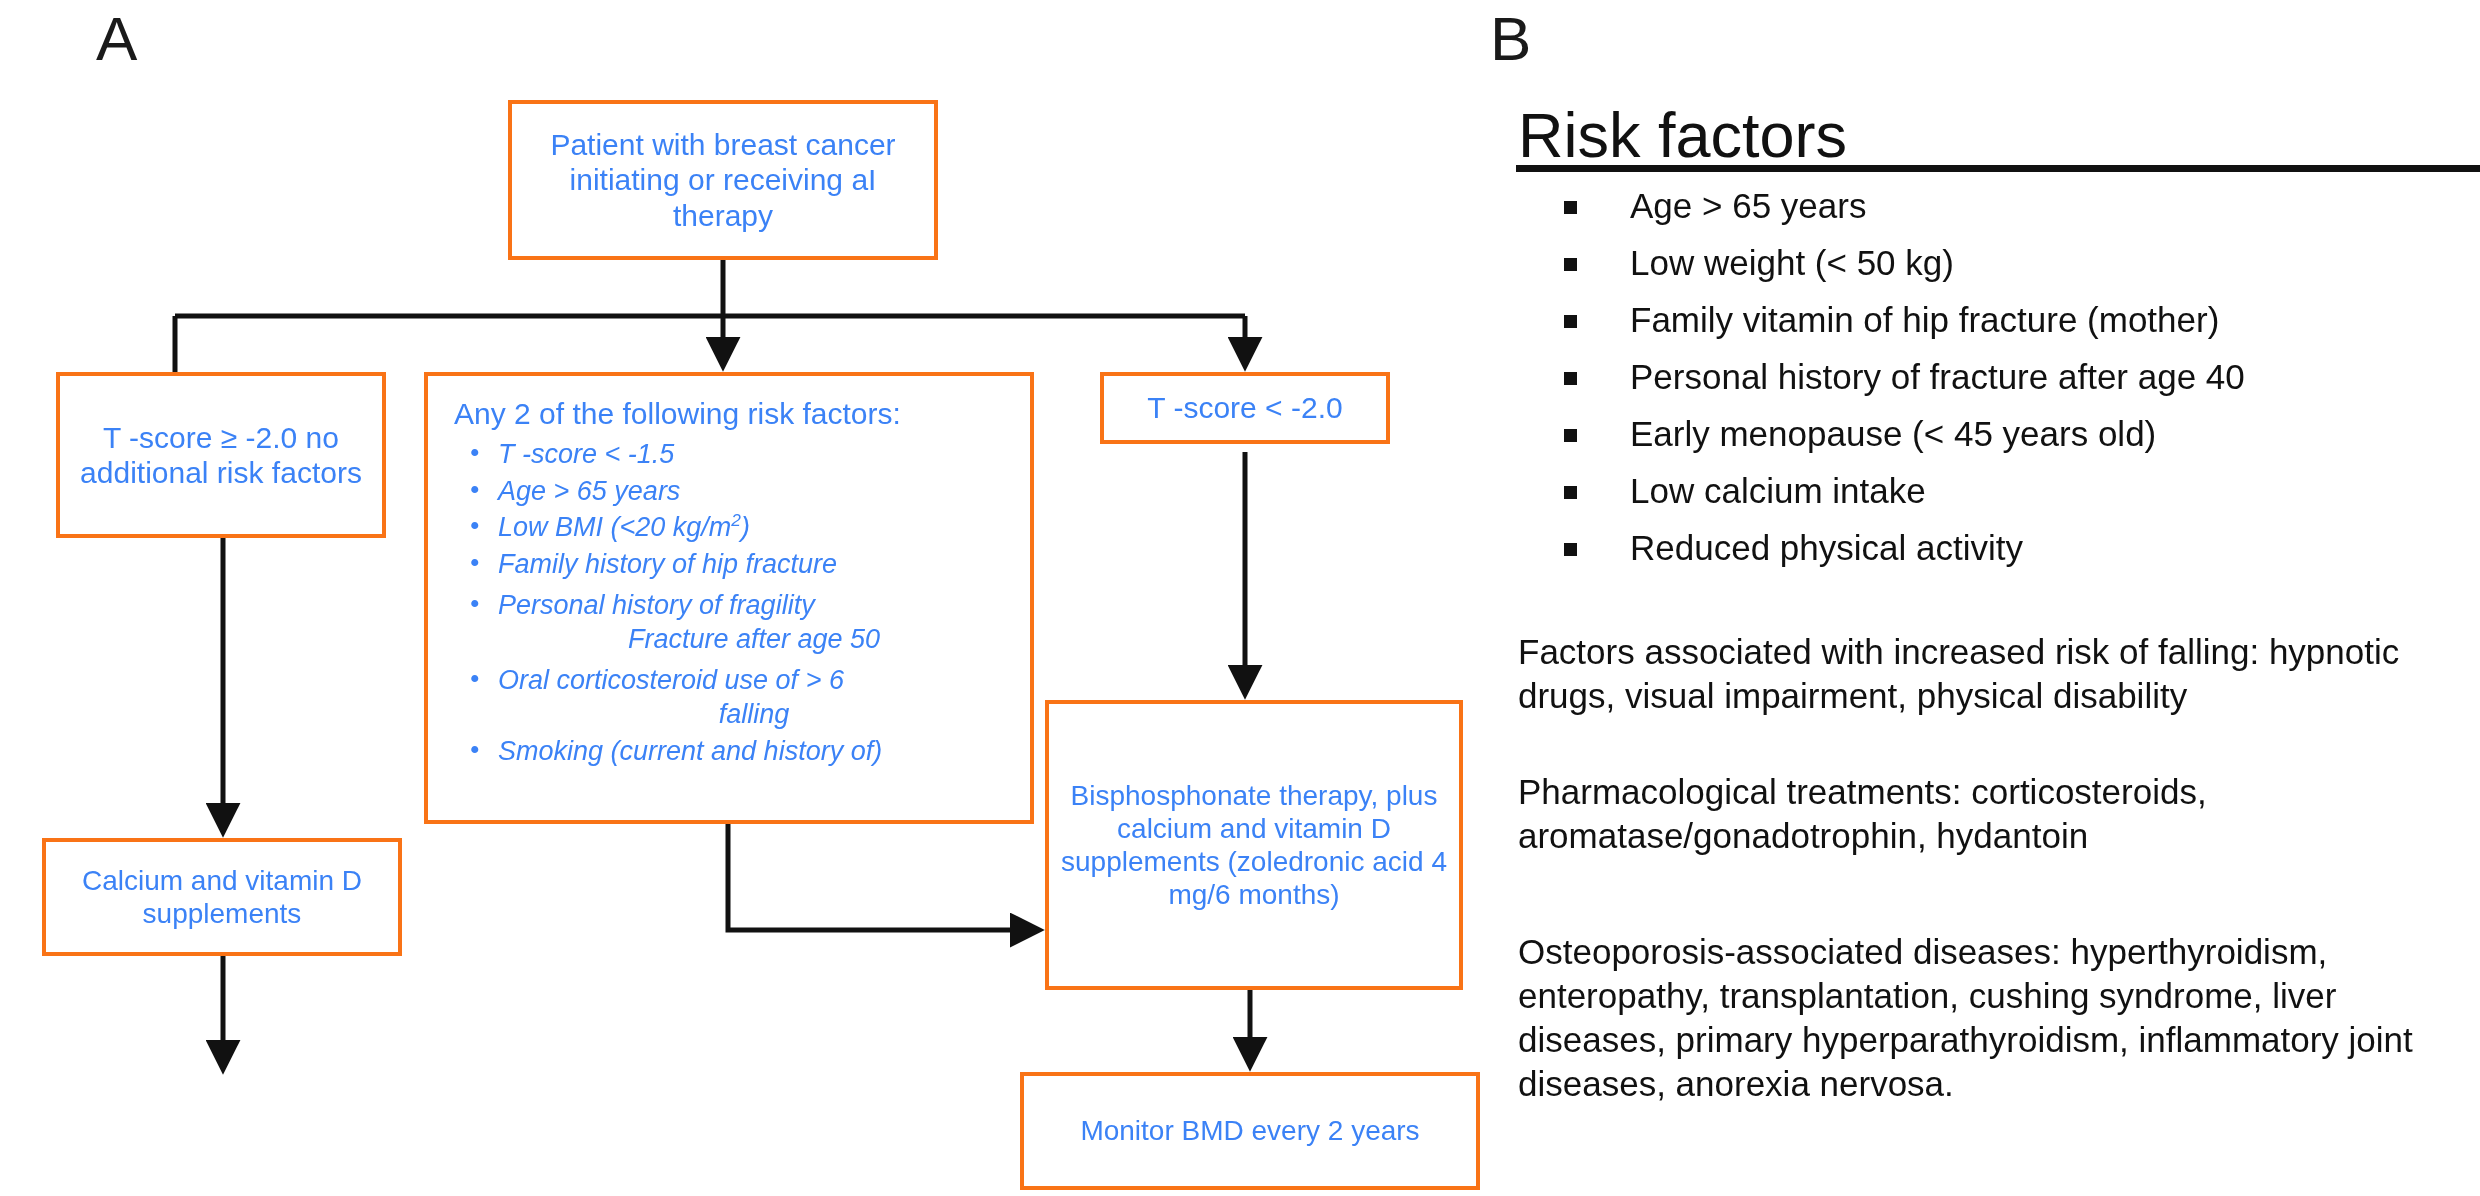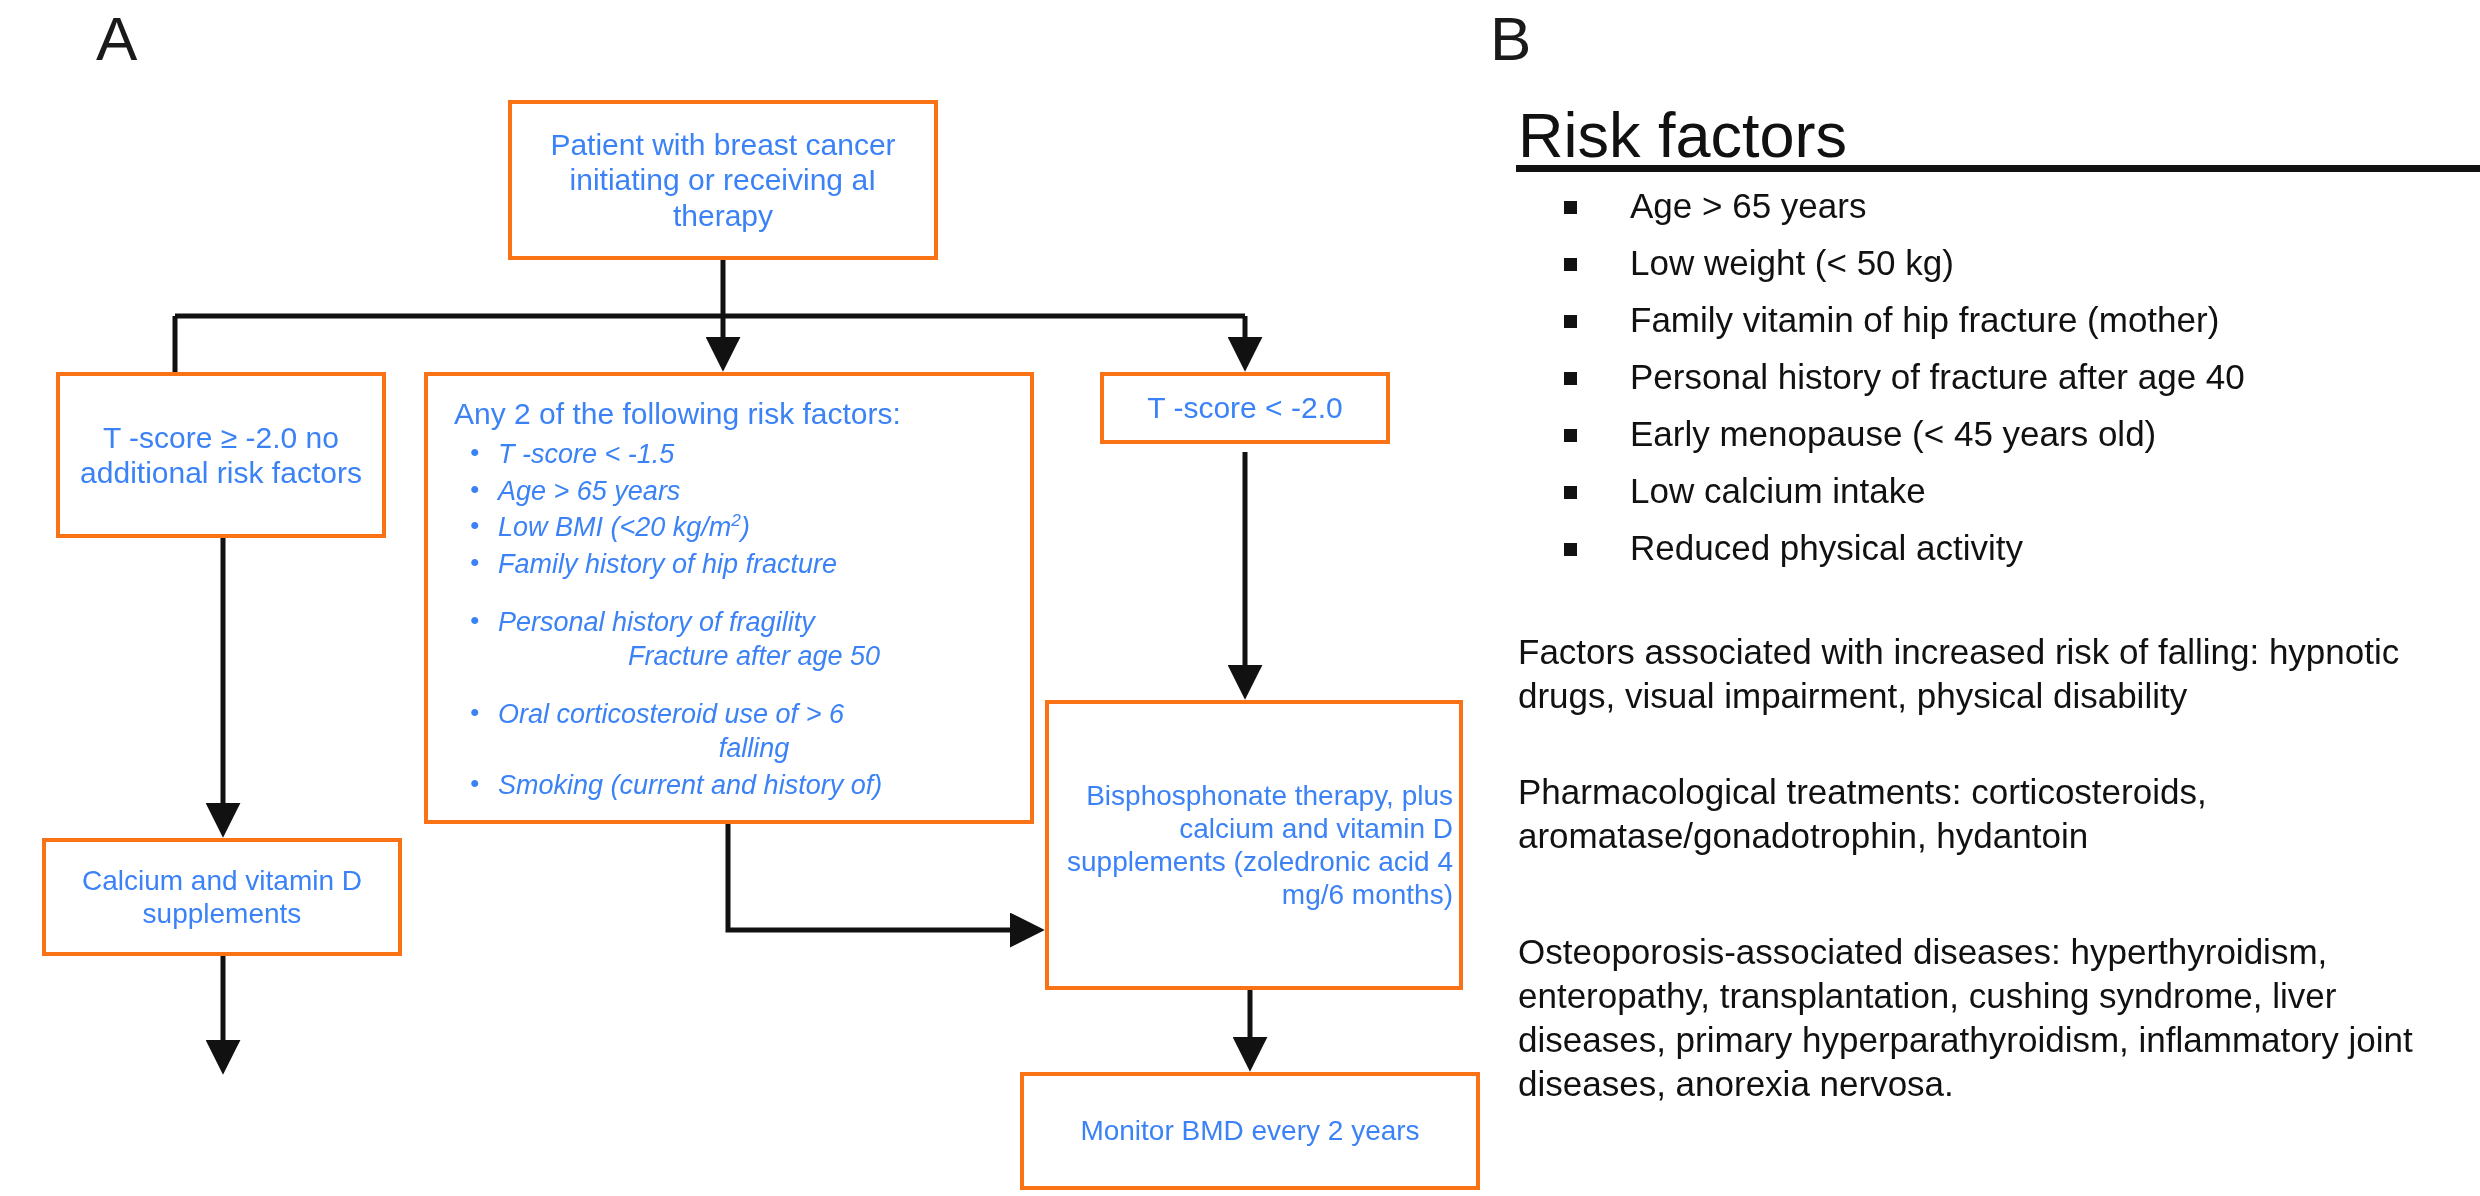--- a/index.html
+++ b/index.html
@@ -51,36 +51,36 @@
   }
   .node .node-text { display: block; width: 100%; padding: 0 6px; }
 
   
   #node-top      { left: 508px;  top: 100px; width: 430px;  height: 160px; font-size: 30px; }
   #node-left     { left: 56px;   top: 372px; width: 330px;  height: 166px; font-size: 30px; }
   #node-risk     { left: 424px;  top: 372px; width: 610px;  height: 452px;
                    display: block; text-align: left; padding: 16px 20px 8px 20px; }
   #node-tscore2  { left: 1100px; top: 372px; width: 290px;  height: 72px;  font-size: 30px; }
   #node-calcium  { left: 42px;   top: 838px; width: 360px;  height: 118px; font-size: 28px; }
-  #node-bisphos  { left: 1045px; top: 700px; width: 418px;  height: 290px; font-size: 28px; text-align: right; }
+  #node-bisphos  { left: 1045px; top: 700px; width: 418px;  height: 290px; font-size: 28px; }
   #node-monitor-l{ left: 2px;    top: 1075px; width: 448px; height: 118px; font-size: 28px; }
   #node-monitor-r{ left: 1020px; top: 1072px; width: 460px; height: 118px; font-size: 28px; }
 
   
   .risk-head { font-size: 30px; margin: 4px 0 6px 6px; }
   ul.risk-list { list-style: none; margin: 0; padding: 0; }
   ul.risk-list li {
     position: relative;
     font-size: 27px;
     line-height: 1.28;
     padding-left: 50px;
     margin-bottom: 2px;
     font-style: italic;
   }
-  ul.risk-list li.spaced { margin-top: 23px; }
+  ul.risk-list li.spaced { margin-top: 6px; }
   ul.risk-list li::before {
     content: "\2022";
     position: absolute;
     left: 22px; top: -1px;
     font-size: 26px;
   }
   ul.risk-list li .ctr { display: block; text-align: center; }
   sup { font-size: 0.64em; vertical-align: super; line-height: 0; }
 
   

